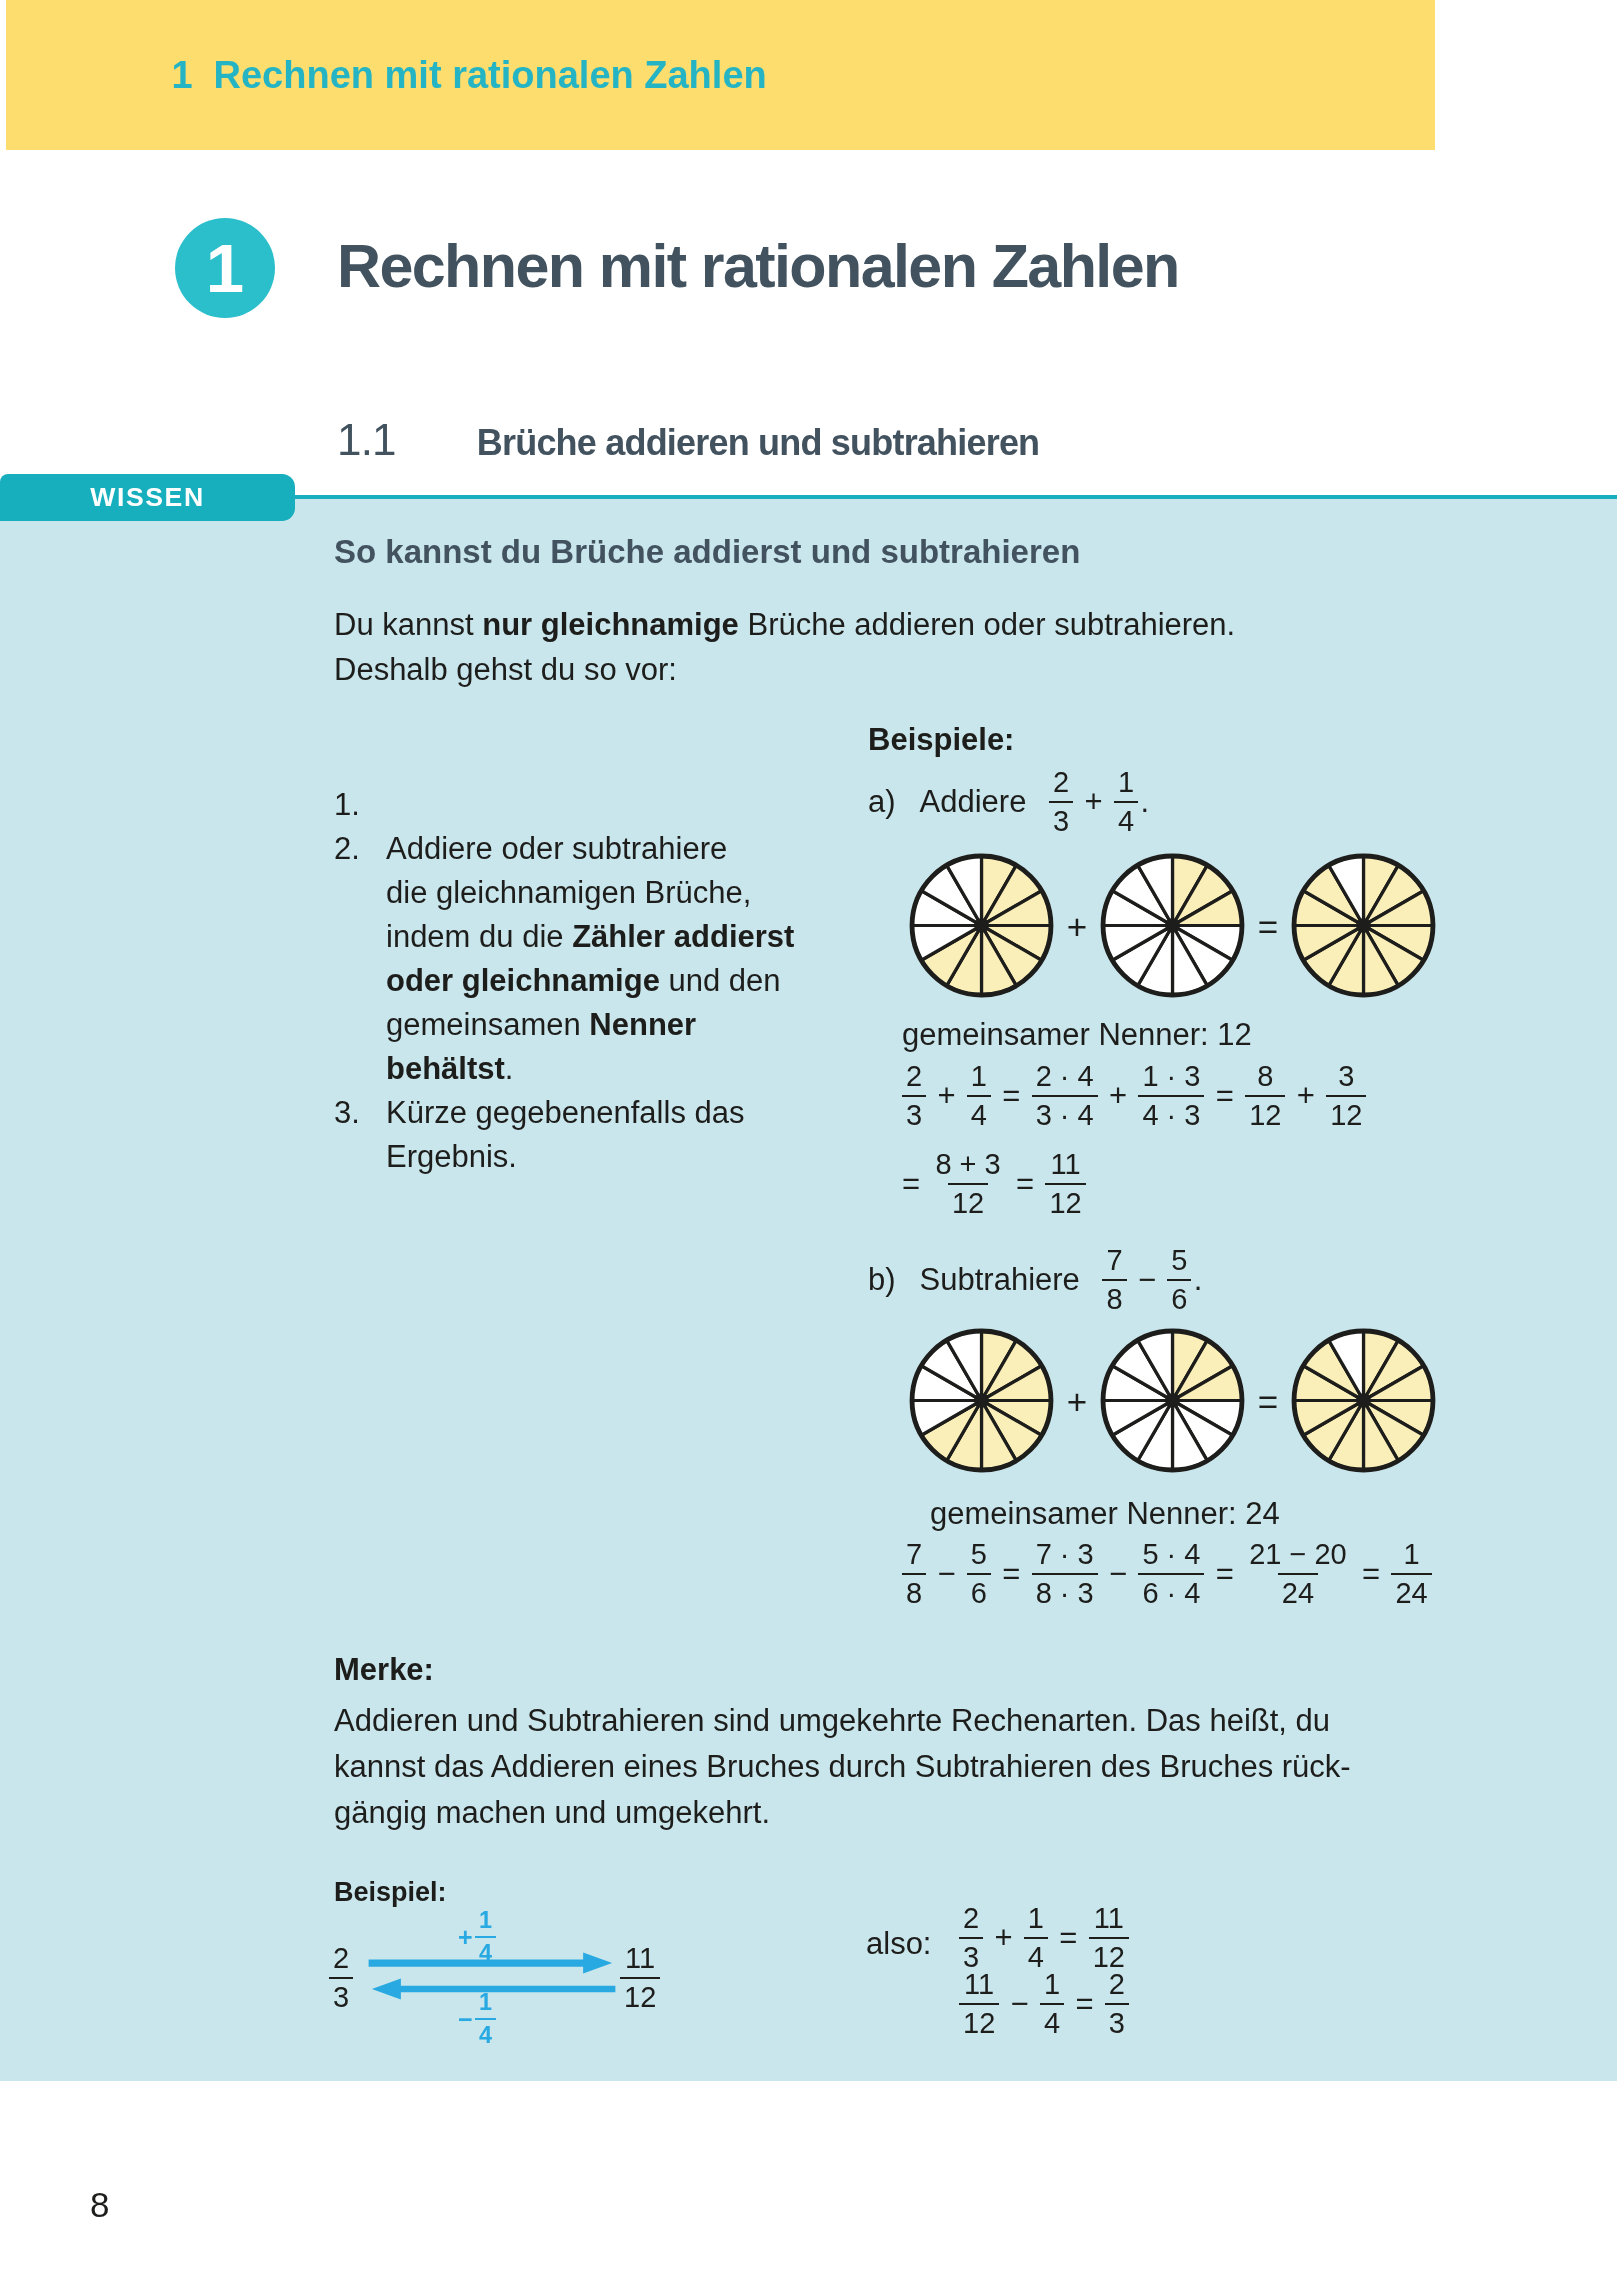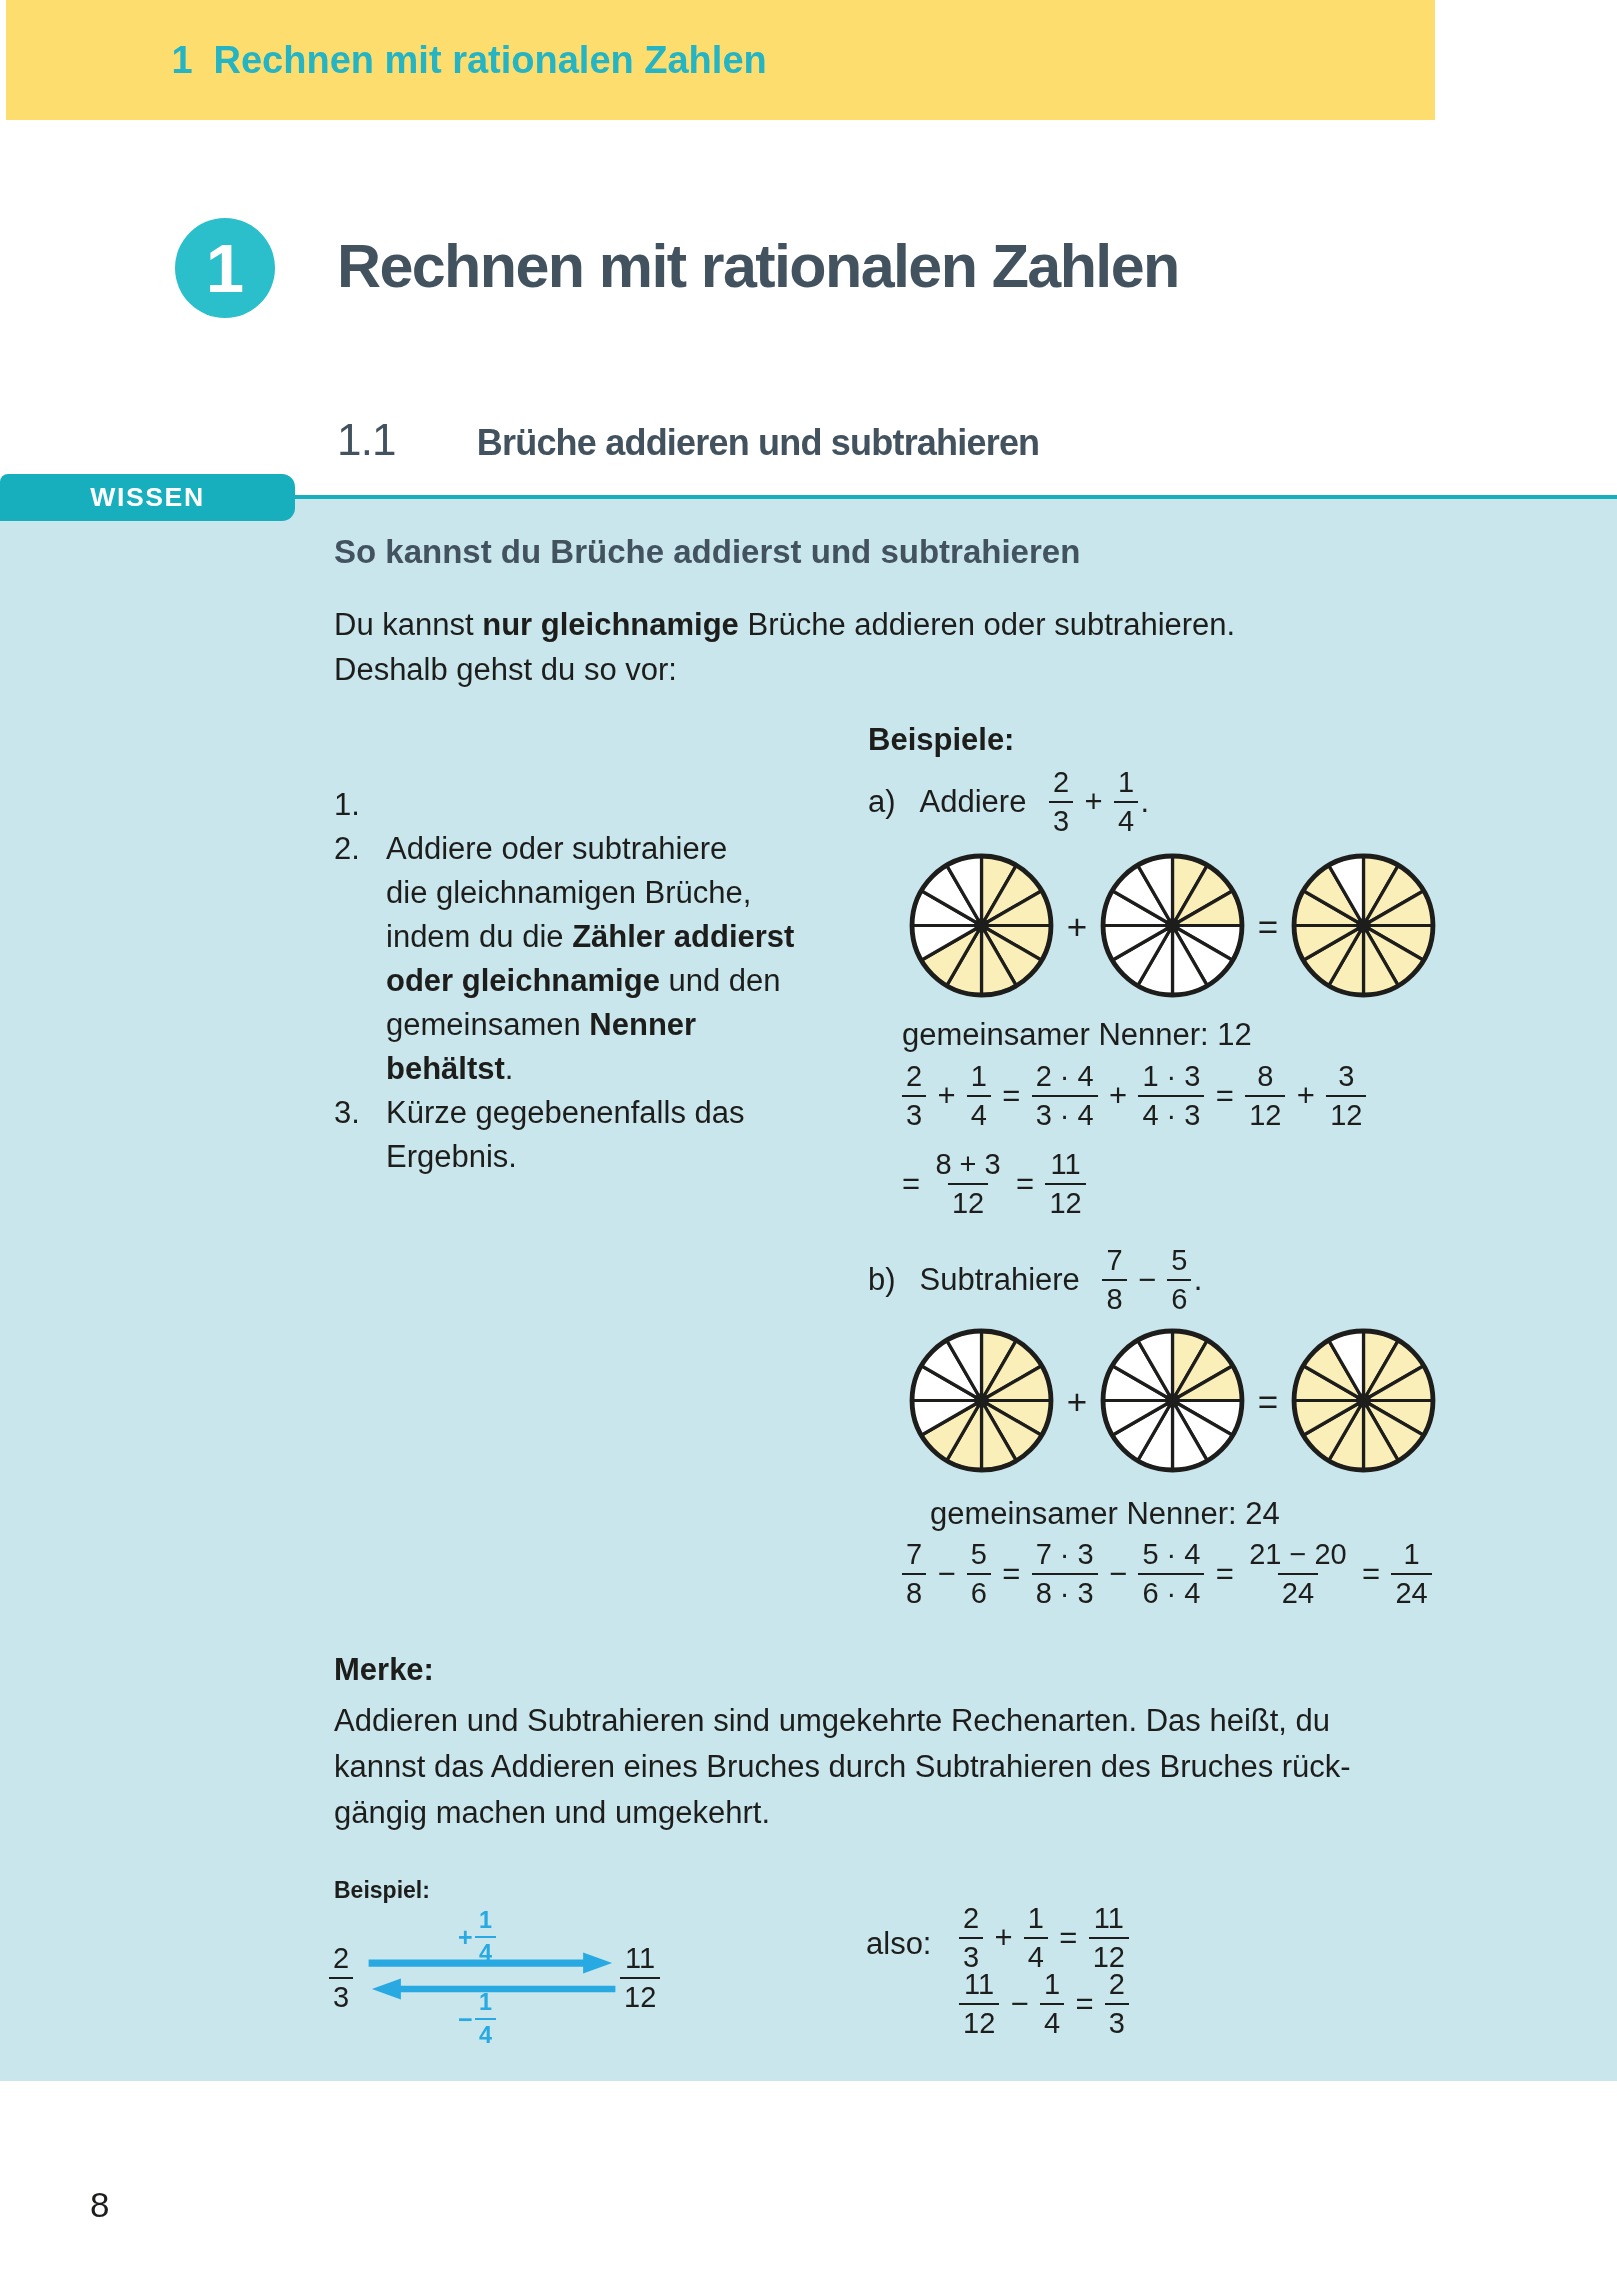--- a/index.html
+++ b/index.html
@@ -16,21 +16,21 @@
   html,body{margin:0;padding:0;}
   body{
     width:1618px;height:2284px;position:relative;background:#fff;
     font-family:"Liberation Sans", sans-serif;color:var(--text_dark);
     overflow:hidden;
   }
   .abs{position:absolute;}
   b,.b{font-weight:bold;}
 
   
-  .banner{left:6.4px;top:0;width:1429px;height:120px;background:var(--banner_yellow);
+  .banner{left:6.4px;top:0;width:1429px;height:150px;background:var(--banner_yellow);
     display:flex;align-items:center;}
   .banner-inner{padding-left:165px;font-weight:bold;font-size:38px;color:var(--accent_teal);}
   .banner-inner .num{margin-right:21px;}
 
   
   .chapter-circle{left:175px;top:218px;width:100px;height:100px;border-radius:50%;
     background:#2bbecb;color:#fff;font-size:69px;font-weight:bold;
     display:flex;align-items:center;justify-content:center;}
   .h1{left:337px;top:232px;font-size:61px;line-height:68px;font-weight:bold;
     color:var(--heading_slate);letter-spacing:-1.6px;white-space:nowrap;}
@@ -74,21 +74,21 @@
   .pie-op{width:44px;text-align:center;font-size:35px;}
   .note{font-size:31px;white-space:nowrap;}
   .note-a{left:902px;top:1017px;}
   .note-b{left:902px;top:1496px;margin-left:28px;}
   .eq-a1{left:902px;top:1062px;}
   .eq-a2{left:902px;top:1150px;}
   .eq-b1{left:902px;top:1540px;}
 
   .merke-label{left:334px;top:1652px;font-size:31px;font-weight:bold;}
   .merke{left:334px;top:1698px;font-size:31px;line-height:46px;white-space:nowrap;}
-  .beispiel-label{left:334px;top:1877px;font-size:23px;font-weight:bold;}
+  .beispiel-label{left:334px;top:1877px;font-size:27px;font-weight:bold;}
 
   .diag-start{left:329px;top:1944px;}
   .diag-end{left:620px;top:1944px;}
   .diag-arrows{left:367px;top:1951px;}
   .diag-up{left:458px;top:1905px;}
   .diag-down{left:458px;top:1987px;}
 
   .also-label{left:866px;top:1926px;font-size:31px;}
   .also-eq1{left:959px;top:1904px;}
   .also-eq2{left:959px;top:1970px;}

